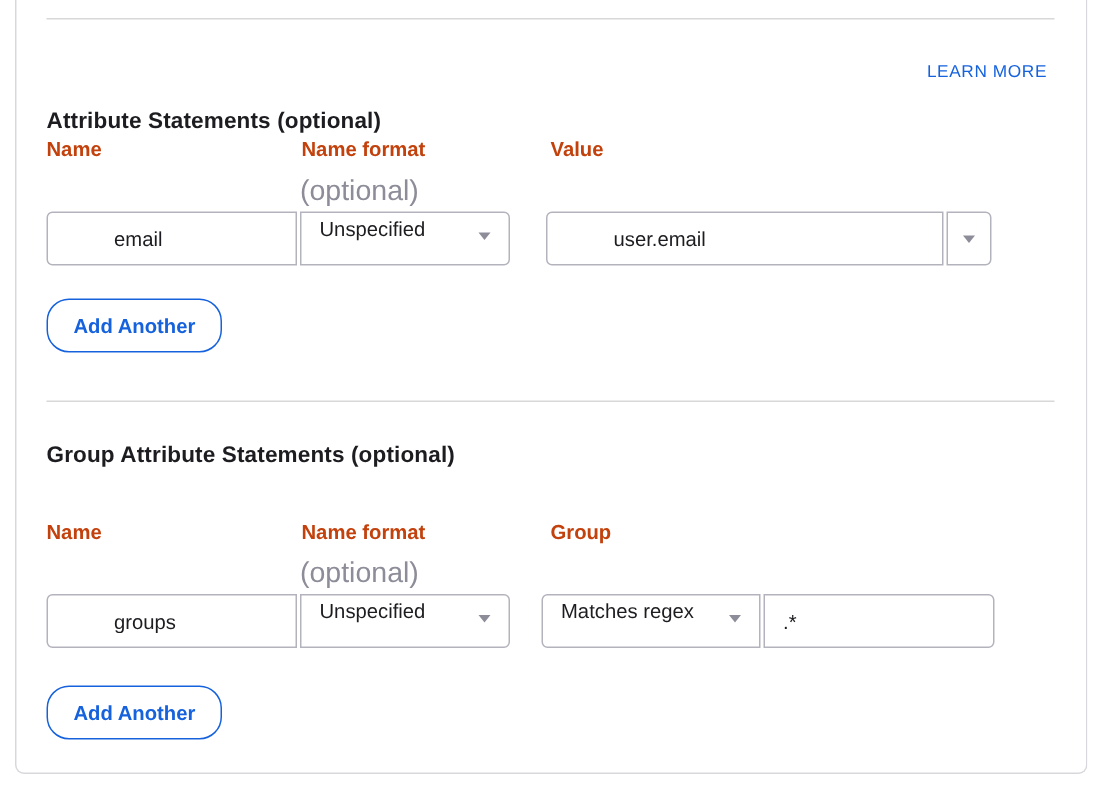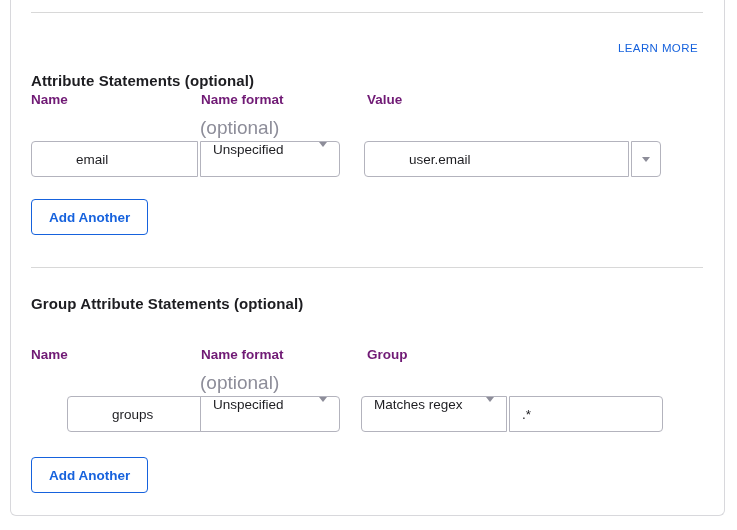--- a/index.html
+++ b/index.html
@@ -18,53 +18,53 @@
   .section-title{
     position:absolute;left:20px;
     font-size:15px;font-weight:bold;letter-spacing:.1px;color:#1d1d21;
   }
   .learn-more{
     position:absolute;right:26px;top:42px;
     font-size:11.5px;font-weight:normal;letter-spacing:.4px;
     color:#1662dd;text-decoration:none;cursor:pointer;
   }
   .col-label{
-    position:absolute;font-size:13.5px;font-weight:bold;color:#701a75;
+    position:absolute;font-size:13.5px;font-weight:bold;color:#c2410c;
   }
   .col-note{
     position:absolute;font-size:19px;color:#8d8d99;font-weight:normal;
   }
   .ctl{
     position:absolute;box-sizing:border-box;height:36px;
     border:1px solid #b3b3bd;background:#fff;
     font-size:13.5px;color:#1d1d21;
   }
   .ctl input{
     border:none;outline:none;background:transparent;
     width:100%;height:100%;padding:0 0 0 12px;margin:0;
     font:inherit;color:inherit;box-sizing:border-box;
   }
   .rad-l{border-radius:4px 0 0 4px;padding-left:32px;}
   .rad-r{border-radius:0 4px 4px 0;}
   .select{
-    display:flex;align-items:flex-start;justify-content:space-between;
-    padding:0 12px;cursor:pointer;
+    display:flex;align-items:flex-end;justify-content:space-between;
+    padding:16px 12px;cursor:pointer;
   }
   .caret{
     width:0;height:0;display:inline-block;
     border-left:4px solid transparent;border-right:4px solid transparent;
     border-top:5px solid #8d8d99;
   }
   .caret-btn{
     display:flex;align-items:center;justify-content:center;cursor:pointer;
   }
   .add-btn{
     position:absolute;left:20px;box-sizing:border-box;height:36px;
     padding:0 17px;background:#fff;
-    border:1px solid #1662dd;border-radius:4px;
+    border:1px solid #1662dd;border-radius:15px;
     color:#1662dd;font-family:inherit;font-size:13.5px;font-weight:bold;
     cursor:pointer;
   }
 </style>
 </head>
 <body>
 
 <div class="card">
 
   <div class="rule" style="top:12px;"></div>
@@ -98,21 +98,21 @@
 
   <div class="rule" style="top:267px;"></div>
 
   <div class="section-title" style="top:295px;">Group Attribute Statements (optional)</div>
 
   <div class="col-label" style="left:20px;top:347px;">Name</div>
   <div class="col-label" style="left:190px;top:347px;">Name format</div>
   <div class="col-note" style="left:189px;top:372px;">(optional)</div>
   <div class="col-label" style="left:356px;top:347px;">Group</div>
 
-  <div class="ctl rad-l" style="left:20px;top:396px;width:167px;margin-left:36px;">
+  <div class="ctl rad-l" style="left:20px;top:396px;width:167px;">
     <input type="text" value="groups" style="">
   </div>
 
   <div class="ctl rad-r select" style="left:189px;top:396px;width:140px;">
     <span>Unspecified</span>
     <span class="caret"></span>
   </div>
 
   <div class="ctl rad-l select" style="left:350px;top:396px;width:146px;">
     <span>Matches regex</span>

